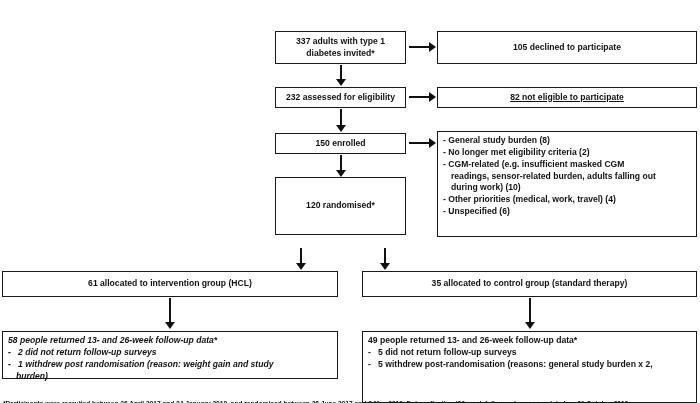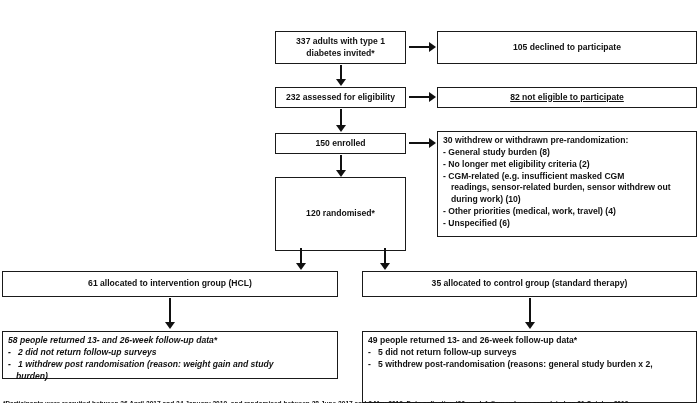--- a/index.html
+++ b/index.html
@@ -104,36 +104,35 @@
   <div class="box center" style="left:275px;top:104px;width:131px;height:21px;">
     <span>150 enrolled</span>
   </div>
 
   <div class="arrow right" style="left:409px;top:110px;width:27px;height:8px;">
     <span class="shaft" style="left:0;top:2.7px;width:21px;"></span>
     <span class="head" style="left:20px;top:-1.4px;"></span>
   </div>
 
   <div class="box left" style="left:437px;top:102px;width:260px;height:106px;">
-    <span class="ln">30 withdrew or withdrawn pre-randomization:</span>
     <span class="bullet">- General study burden (8)</span>
     <span class="bullet">- No longer met eligibility criteria (2)</span>
     <span class="bullet">- CGM-related (e.g. insufficient masked CGM</span>
-    <span class="cont">readings, sensor-related burden, sensor withdrew out</span>
+    <span class="cont">readings, sensor-related burden, adults falling out</span>
     <span class="cont">during work) (10)</span>
     <span class="bullet">- Other priorities (medical, work, travel) (4)</span>
     <span class="bullet">- Unspecified (6)</span>
   </div>
 
   <div class="arrow down" style="left:336px;top:126px;width:10px;height:24px;">
     <span class="shaft" style="left:3.7px;top:0;height:16px;"></span>
     <span class="head" style="left:0;top:15px;"></span>
   </div>
 
-  <div class="box center" style="left:275px;top:148px;width:131px;height:74px;">
+  <div class="box center" style="left:275px;top:148px;width:131px;height:58px;">
     <span>120 randomised*</span>
   </div>
 
   <div class="arrow down" style="left:296px;top:219px;width:10px;height:24px;">
     <span class="shaft" style="left:3.7px;top:0;height:16px;"></span>
     <span class="head" style="left:0;top:15px;"></span>
   </div>
 
   <div class="arrow down" style="left:380px;top:219px;width:10px;height:24px;">
     <span class="shaft" style="left:3.7px;top:0;height:16px;"></span>

